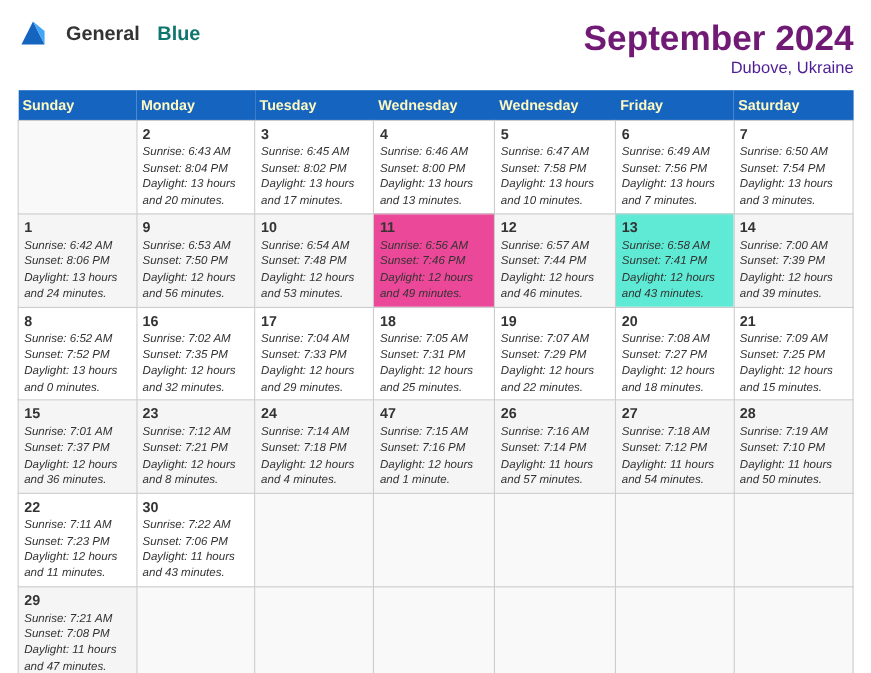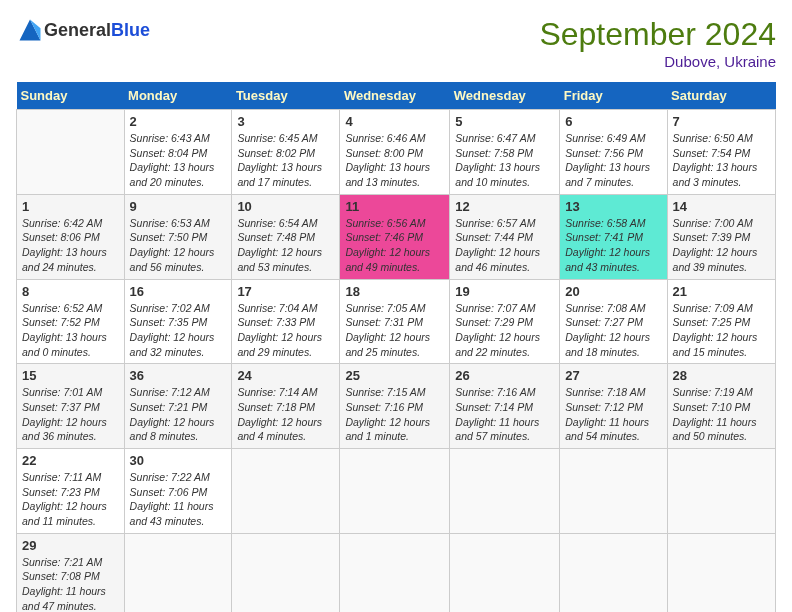--- a/index.html
+++ b/index.html
@@ -12,33 +12,33 @@
     }
     .header {
       display: flex;
       justify-content: space-between;
       align-items: flex-start;
       margin-bottom: 12px;
     }
     .logo {
       display: flex;
       align-items: center;
-      gap: 0;
+      gap: 16px;
     }
     .logo-icon {
       width: 28px;
       height: 28px;
     }
     .title-block {
       text-align: right;
     }
     .month-title {
       font-size: 32px;
-      font-weight: normal;
-      color: #4d7c0f;
+      font-weight: bold;
+      color: #701a75;
     }
     .location-title {
       font-size: 15px;
       color: #4c1d95;
     }
     .calendar {
       width: 100%;
       border-collapse: collapse;
       font-size: 11px;
     }
@@ -81,21 +81,21 @@
 </head>
 <body>
 
 <div class="header">
   <div class="logo">
     <svg class="logo-icon" viewBox="0 0 32 32" xmlns="http://www.w3.org/2000/svg">
       <polygon points="4,28 16,4 28,28" fill="#1565c0"></polygon>
       <polygon points="16,4 28,28 28,14" fill="#42a5f5"></polygon>
     </svg>
     <span style="font-size:18px;font-weight:bold;color:#333;">General</span>
-      <span style="font-size:18px;font-weight:bold;color:#1d4ed8;">Blue</span>
+      <span style="font-size:18px;font-weight:bold;color:#0f766e;">Blue</span>
   </div>
   <div class="title-block">
     <div class="month-title">September 2024</div>
     <div class="location-title">Dubove, Ukraine</div>
   </div>
 </div>
 
 <table class="calendar">
   <thead>
     <tr>
@@ -195,29 +195,29 @@
           <span class="day-number">21</span>
           <div class="day-info">Sunrise: 7:09 AM<br>Sunset: 7:25 PM<br>Daylight: 12 hours and 15 minutes.</div>
         </td>
       </tr>
       <tr style="background: rgb(245, 245, 245);">
         <td style="background: rgb(245, 245, 245);">
           <span class="day-number">15</span>
           <div class="day-info">Sunrise: 7:01 AM<br>Sunset: 7:37 PM<br>Daylight: 12 hours and 36 minutes.</div>
         </td>
         <td style="background: rgb(245, 245, 245);">
-          <span class="day-number">36</span>
+          <span class="day-number">23</span>
           <div class="day-info">Sunrise: 7:12 AM<br>Sunset: 7:21 PM<br>Daylight: 12 hours and 8 minutes.</div>
         </td>
         <td style="background: rgb(245, 245, 245);">
           <span class="day-number">24</span>
           <div class="day-info">Sunrise: 7:14 AM<br>Sunset: 7:18 PM<br>Daylight: 12 hours and 4 minutes.</div>
         </td>
         <td style="background: rgb(245, 245, 245);">
-          <span class="day-number">25</span>
+          <span class="day-number">47</span>
           <div class="day-info">Sunrise: 7:15 AM<br>Sunset: 7:16 PM<br>Daylight: 12 hours and 1 minute.</div>
         </td>
         <td style="background: rgb(245, 245, 245);">
           <span class="day-number">26</span>
           <div class="day-info">Sunrise: 7:16 AM<br>Sunset: 7:14 PM<br>Daylight: 11 hours and 57 minutes.</div>
         </td>
         <td style="background: rgb(245, 245, 245);">
           <span class="day-number">27</span>
           <div class="day-info">Sunrise: 7:18 AM<br>Sunset: 7:12 PM<br>Daylight: 11 hours and 54 minutes.</div>
         </td>

